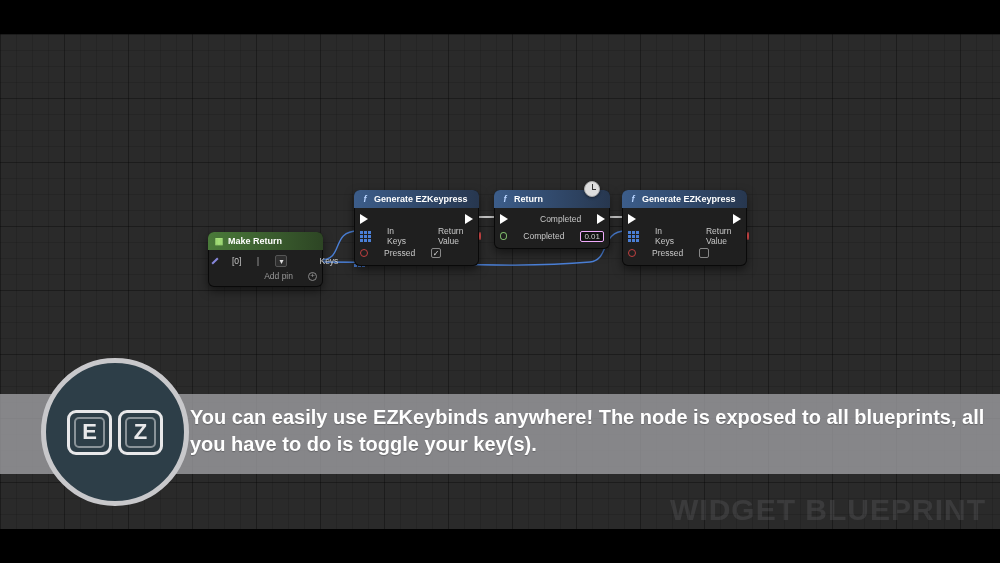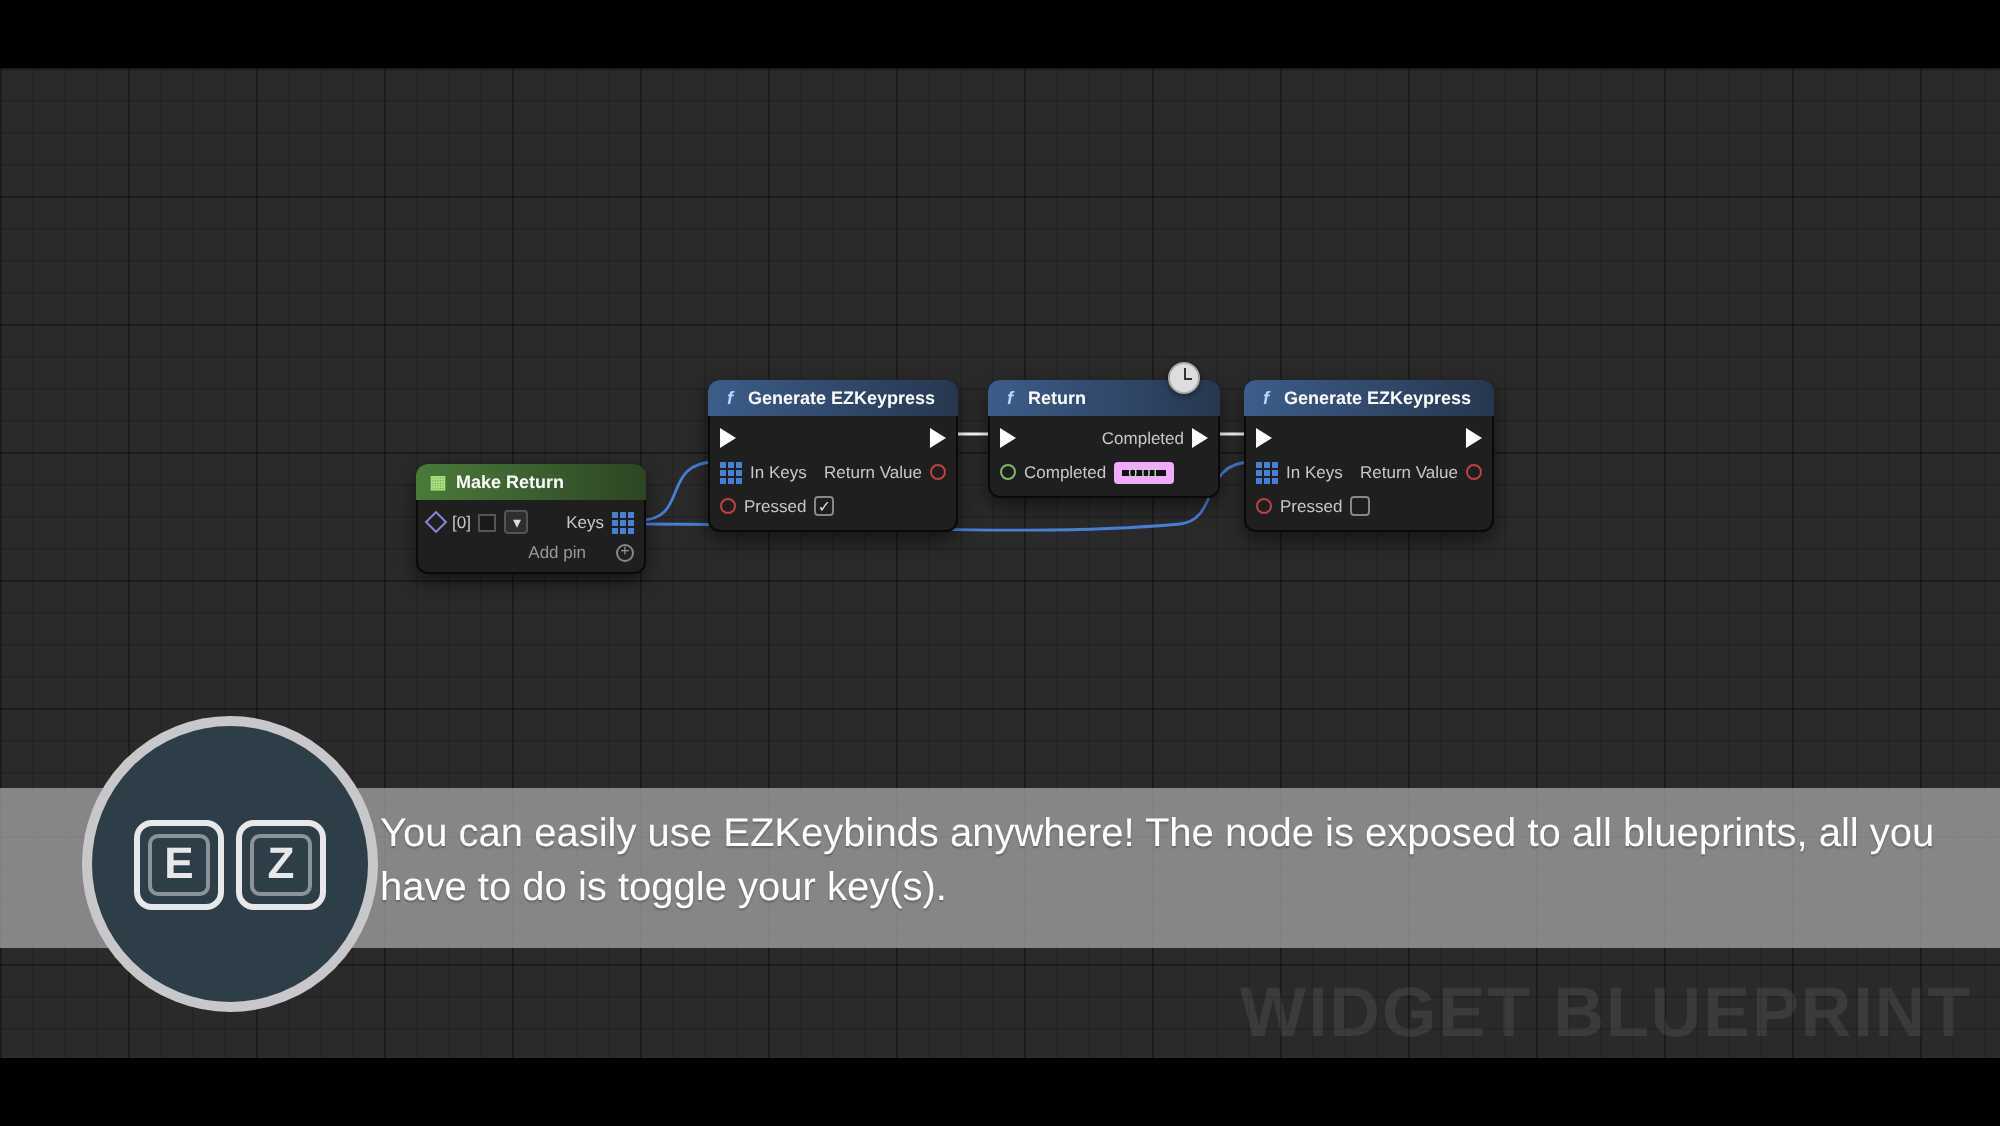--- a/index.html
+++ b/index.html
@@ -22,21 +22,21 @@
       linear-gradient(rgba(0,0,0,0.25) 1px, transparent 1px),
       linear-gradient(90deg, rgba(0,0,0,0.25) 1px, transparent 1px),
       linear-gradient(rgba(0,0,0,0.12) 1px, transparent 1px),
       linear-gradient(90deg, rgba(0,0,0,0.12) 1px, transparent 1px);
     background-size: 64px 64px, 64px 64px, 16px 16px, 16px 16px;
   }
   .watermark {
     position: absolute;
     bottom: 2px;
     right: 14px;
-    font-size: 35px;
+    font-size: 30px;
     font-weight: 600;
     letter-spacing: 1px;
     color: rgba(200,200,205,0.11);
     pointer-events: none;
   }
   .node {
     position: absolute;
     border-radius: 6px;
     background: #1f1f1f;
     box-shadow: 0 4px 10px rgba(0,0,0,0.5), inset 0 0 0 1px rgba(0,0,0,0.7);
@@ -63,21 +63,21 @@
   .node-body {
     padding: 4px 6px 6px 6px;
     display: flex;
     flex-direction: column;
     gap: 3px;
   }
   .row {
     display: flex;
     align-items: center;
     height: 14px;
-    gap: 4px;
+    gap: 16px;
   }
   .spacer { flex: 1; }
   .pin-exec {
     width: 0; height: 0;
     border-top: 5px solid transparent;
     border-bottom: 5px solid transparent;
     border-left: 8px solid #fff;
   }
   .pin-exec.out { margin-left: auto; }
   .pin-circle {
@@ -105,21 +105,21 @@
     width: 10px; height: 10px;
     border: 1px solid #888;
     border-radius: 2px;
     display: inline-flex;
     align-items: center;
     justify-content: center;
     font-size: 8px;
   }
   .inputbox {
     background: #111;
-    border: 4px solid #f0abfc;
+    border: 1px solid #f0abfc;
     border-radius: 2px;
     padding: 0 3px;
     font-size: 8px;
     color: #ccc;
     height: 11px;
     display: inline-flex;
     align-items: center;
   }
   .clock {
     position: absolute;
@@ -162,21 +162,21 @@
     display: flex;
     align-items: center;
   }
   .banner-text {
     position: absolute;
     left: 190px;
     top: 10px;
     right: 15px;
     color: #fff;
     font-size: 20px;
-    font-weight: 400;
+    font-weight: 700;
     line-height: 1.35;
     text-shadow: 0 1px 1px rgba(0,0,0,0.25);
   }
   .badge {
     position: absolute;
     left: 41px;
     top: 358px;
     width: 148px;
     height: 148px;
     border-radius: 50%;

